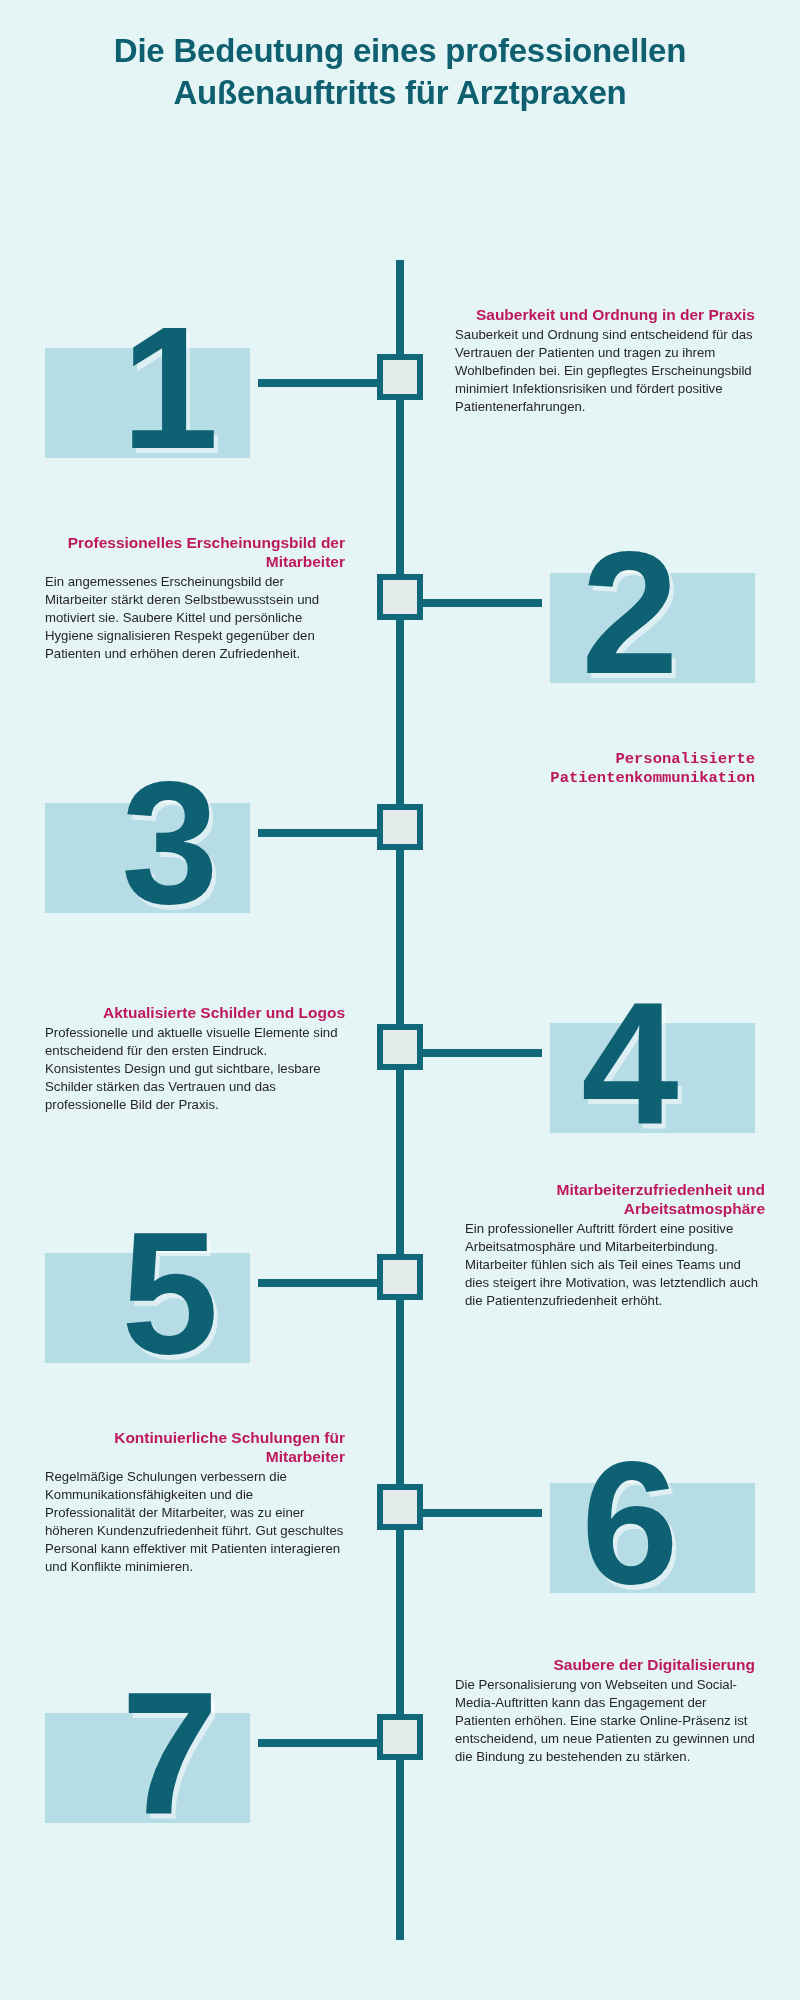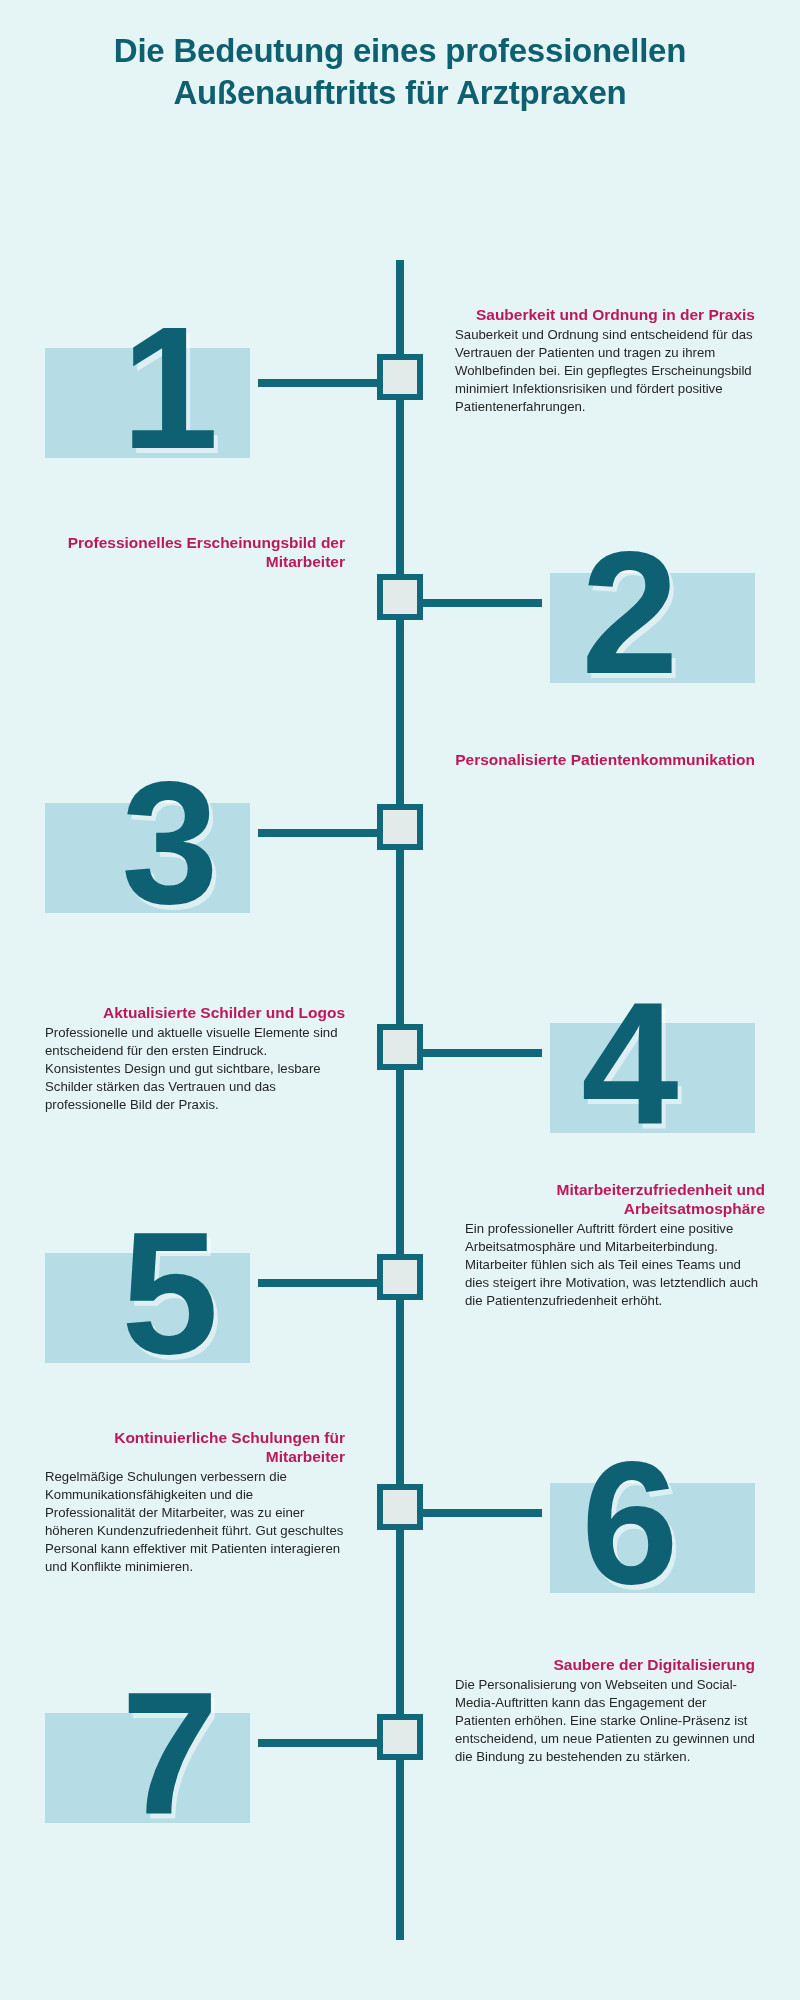--- a/index.html
+++ b/index.html
@@ -132,28 +132,29 @@
         <div class="body">Sauberkeit und Ordnung sind entscheidend für das Vertrauen der Patienten und tragen zu ihrem Wohlbefinden bei. Ein gepflegtes Erscheinungsbild minimiert Infektionsrisiken und fördert positive Patientenerfahrungen.</div>
       </div>
       <div class="node" style="top: 574px;"></div>
       <div class="connector" style="top: 599px; left: 417px; width: 125px;"></div>
       <div class="numblock right" style="top: 525px; left: 505px;">
         <div class="shade"></div>
         <div class="digit">2</div>
       </div>
       <div class="textblock" style="top: 533px; left: 45px;">
         <div class="heading">Professionelles Erscheinungsbild der Mitarbeiter</div>
+        <div class="body">Ein angemessenes Erscheinungsbild der Mitarbeiter stärkt deren Selbstbewusstsein und motiviert sie. Saubere Kittel und persönliche Hygiene signalisieren Respekt gegenüber den Patienten und erhöhen deren Zufriedenheit.</div>
       </div>
       <div class="node" style="top: 804px;"></div>
       <div class="connector" style="top: 829px; left: 258px; width: 125px;"></div>
       <div class="numblock" style="top: 755px; left: 45px;">
         <div class="shade"></div>
         <div class="digit">3</div>
       </div>
-      <div class="textblock" style="top: 750px; left: 455px;">
+      <div class="textblock" style="top: 750px; left: 455px; font-family: Liberation Mono, monospace;">
         <div class="heading">Personalisierte Patientenkommunikation</div>
       </div>
       <div class="node" style="top: 1024px;"></div>
       <div class="connector" style="top: 1049px; left: 417px; width: 125px;"></div>
       <div class="numblock right" style="top: 975px; left: 505px;">
         <div class="shade"></div>
         <div class="digit">4</div>
       </div>
       <div class="textblock" style="top: 1003px; left: 45px;">
         <div class="heading">Aktualisierte Schilder und Logos</div>

